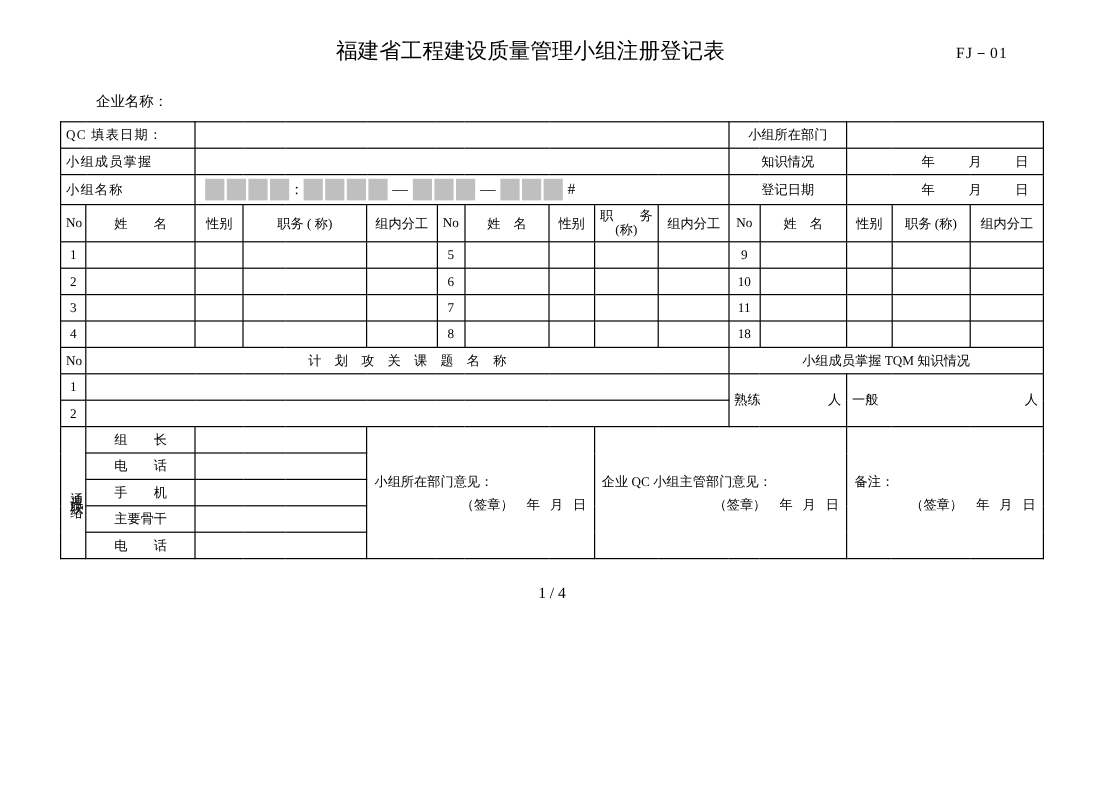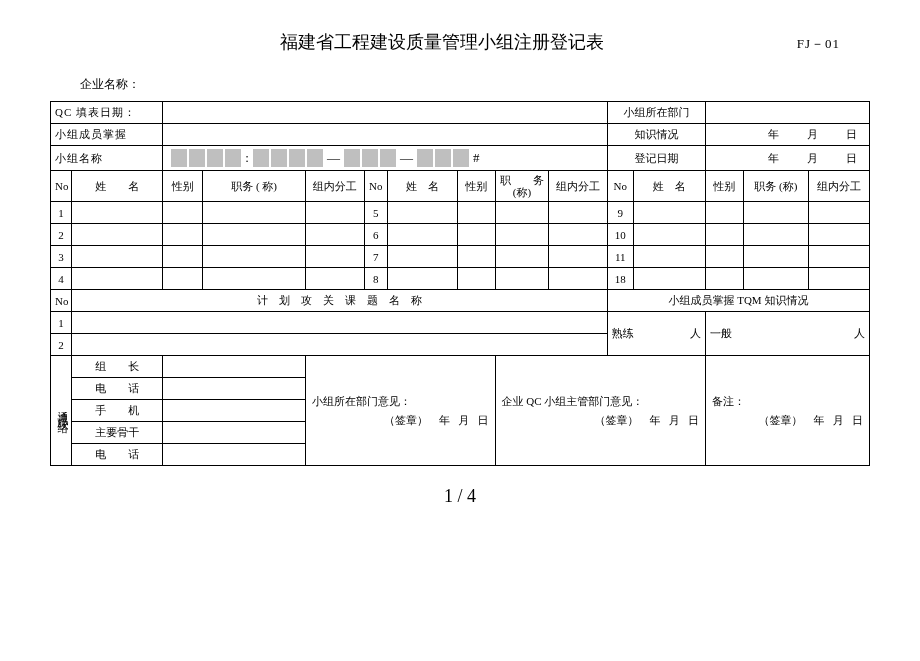--- a/index.html
+++ b/index.html
@@ -42,21 +42,21 @@
 }
 td.left { text-align: left; }
 td.lbl { text-align: left; letter-spacing: 1px; }
 .boxes { display: flex; align-items: center; gap: 2px; padding-left: 4px;}
 .box {
   width: 16px; height: 18px;
   background: #bfbfbf;
   display: inline-block;
 }
 .sep { padding: 0 2px; font-size: 13px;}
-.page-num { text-align:center; margin-top: 20px; font-size: 18px; }
+.page-num { text-align:center; margin-top: 20px; font-size: 13px; }
 .vtext { writing-mode: vertical-rl; text-orientation: upright; letter-spacing: 4px; display:inline-block;}
 </style>
 </head>
 <body>
 
 <div class="header">
   <div class="spacer-left"></div>
   <div class="title">福建省工程建设质量管理小组注册登记表</div>
   <div class="code">FJ－01</div>
 </div>

